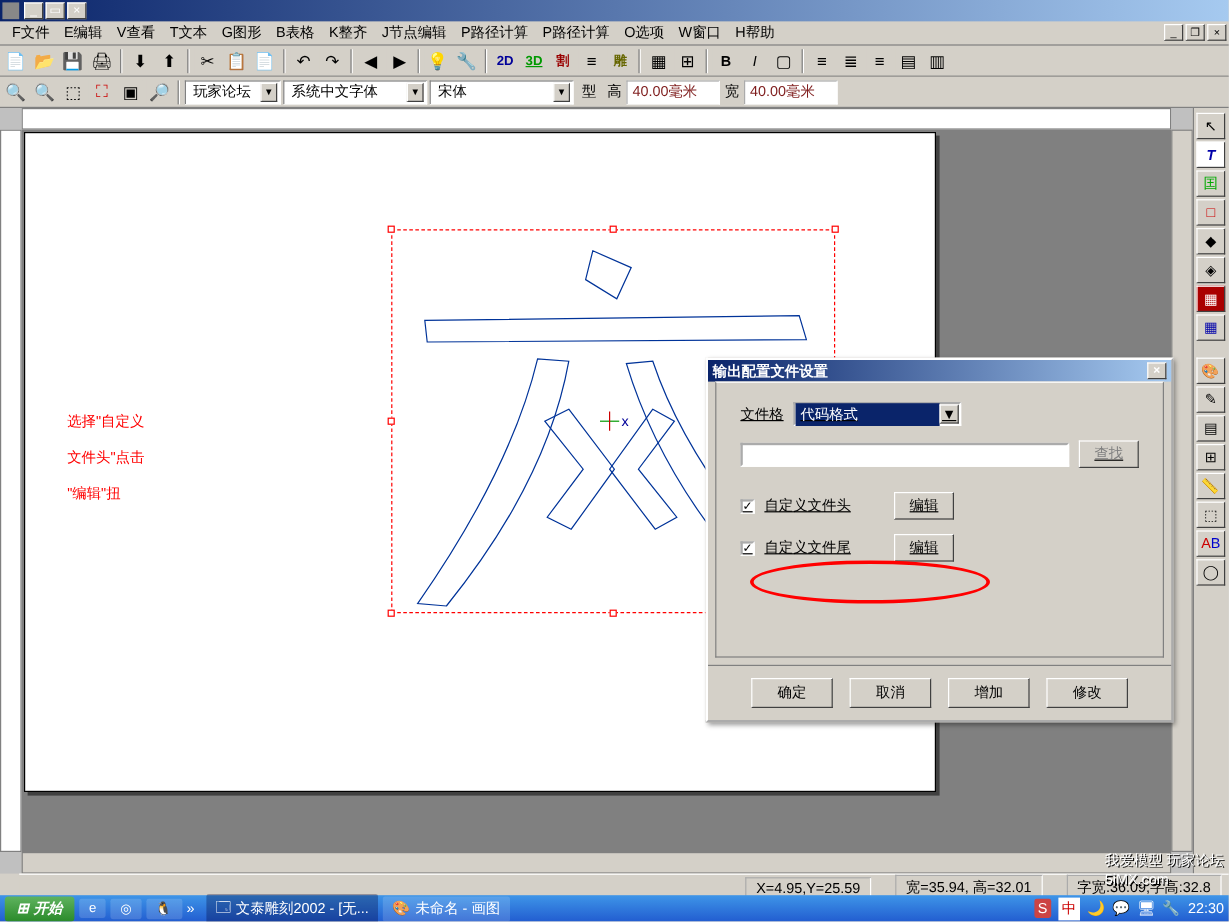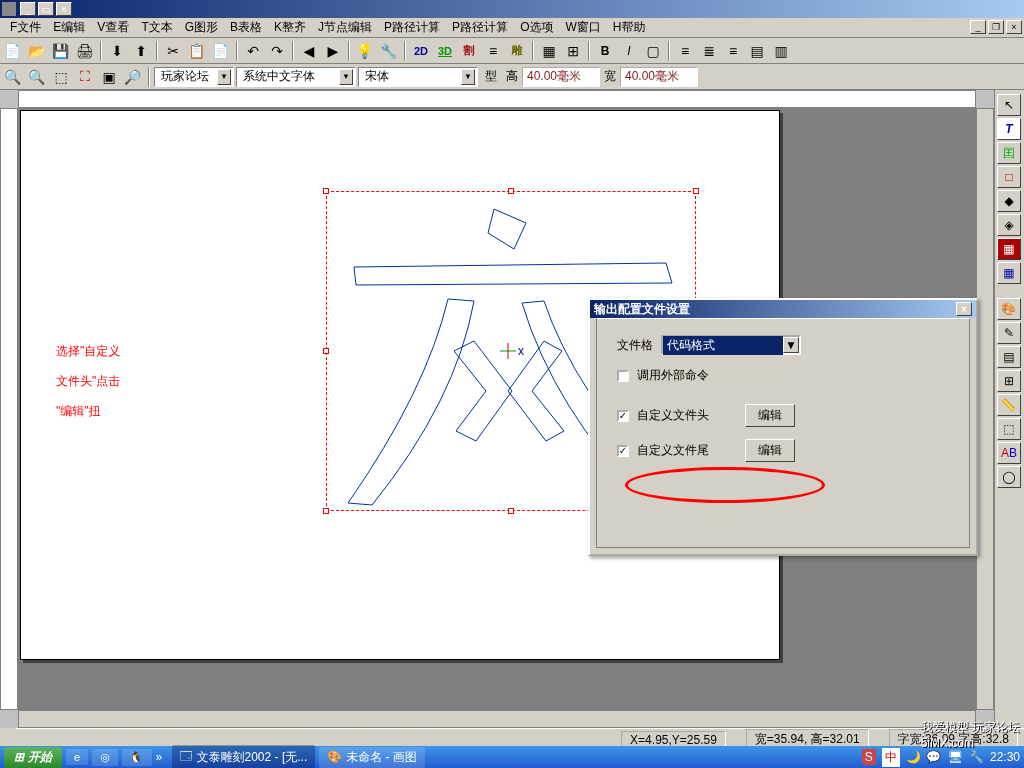--- a/index.html
+++ b/index.html
@@ -55,21 +55,21 @@
 .side-btn { width:24px; height:22px; border:1px solid #fff; border-right-color:#404040; border-bottom-color:#404040; display:flex; align-items:center; justify-content:center; font-size:12px; }
 
 
 .dialog { position:absolute; top:298px; left:588px; width:390px; background:#d4d0c8; border:2px outset #fff; box-shadow: 2px 2px 4px rgba(0,0,0,.4); }
 .dialog .dlg-title { height:18px; background: linear-gradient(to right, #0a246a, #a6caf0); color:#fff; display:flex; align-items:center; padding:0 4px; font-weight:bold; font-size:11px; }
 .dialog .dlg-title .spacer { flex:1; }
 .dialog .dlg-close { width:16px; height:14px; background:#d4d0c8; border:1px solid #fff; border-right-color:#404040; border-bottom-color:#404040; display:flex; align-items:center; justify-content:center; font-size:10px; }
 .tabstrip { display:flex; margin:6px 6px 0 6px; }
 .tab { padding:3px 10px; border:1px solid #808080; border-bottom:none; background:#d4d0c8; margin-right:2px; position:relative; }
 .tab.active { background:#d4d0c8; border-bottom:1px solid #d4d0c8; top:1px; }
-.tab-body { margin:0 6px 6px 6px; border:1px solid #808080; border-top:1px solid #fff; padding:16px 20px; background:#d4d0c8; min-height:230px; }
+.tab-body { margin:0 6px 6px 6px; border:1px solid #808080; border-top:1px solid #fff; padding:16px 20px; background:#d4d0c8; min-height:230px;text-decoration:underline; }
 .form-row { display:flex; align-items:center; gap:8px; margin-bottom:12px; }
 .combo { width:140px; height:20px; border:2px inset #fff; background:#fff; display:flex; align-items:center; }
 .combo .sel { flex:1; background:#0a246a; color:#fff; padding:1px 4px; }
 .combo .dd-arrow { width:16px; height:16px; background:#d4d0c8; border:1px solid #fff; border-right-color:#404040; border-bottom-color:#404040; display:flex; align-items:center; justify-content:center; }
 .text-input { flex:1; height:20px; border:2px inset #fff; background:#fff; padding:0 4px; }
 .btn { padding:2px 12px; border:1px solid #fff; border-right-color:#404040; border-bottom-color:#404040; background:#d4d0c8; min-width:50px; text-align:center; }
 .btn.disabled { color:#808080; }
 .checkbox { width:12px; height:12px; border:2px inset #fff; background:#fff; display:flex; align-items:center; justify-content:center; font-size:10px; }
 .red-oval { position:absolute; width:200px; height:36px; border:3px solid #f00; border-radius:50%; top:148px; left:28px; }
 .dlg-buttons { display:flex; gap:14px; justify-content:center; padding:10px; border-top:1px solid #808080; }
@@ -79,21 +79,21 @@
 .statusbar { position:absolute; bottom:18px; left:16px; right:0; height:22px; background:#d4d0c8; border-top:1px solid #fff; display:flex; align-items:center; padding:0 6px; gap:20px; }
 .status-cell { border:1px inset #fff; padding:1px 8px; }
 
 
 .taskbar { position:absolute; bottom:0; left:0; right:0; height:22px; background: linear-gradient(to bottom, #3e95e8, #225dd0); display:flex; align-items:center; padding:0 4px; gap:4px; color:#fff; }
 .start-btn { background: linear-gradient(to bottom, #5fb35f, #2a8a2a); padding:2px 10px; border-radius:3px; font-weight:bold; color:#fff; display:flex; align-items:center; gap:4px; font-style:italic; }
 .task-btn { background: rgba(255,255,255,.15); padding:2px 8px; border-radius:2px; display:flex; align-items:center; gap:4px; font-size:11px; }
 .task-btn.active { background: rgba(0,0,50,.3); }
 .taskbar .spacer { flex:1; }
 .tray { display:flex; align-items:center; gap:6px; font-size:11px; }
-.watermark { position:absolute; bottom:18px; right:4px; font-size:11px; color:#fff; text-shadow:1px 1px 0 #000; }
+.watermark { position:absolute; bottom:28px; right:4px; font-size:11px; color:#fff; text-shadow:1px 1px 0 #000; }
 </style>
 </head>
 <body>
 
 <div class="titlebar">
   <div class="icon"></div>
   <div class="winbtns">
     <div class="winbtn">_</div>
     <div class="winbtn">▭</div>
     <div class="winbtn">×</div>
@@ -343,36 +343,42 @@
   </div>
   <div class="tab-body" style="position:relative">
     <div class="form-row">
       <span>文件格</span>
       <div class="combo">
         <span class="sel">代码格式</span>
         <span class="dd-arrow">▼</span>
       </div>
     </div>
     <div class="form-row">
-      <div class="checkbox"></div>
-      <span>调用外部命令</span>
+      <input class="text-input" style="">
+      <div class="btn disabled">查找</div>
     </div>
     <div class="form-row" style="margin-top:20px">
       <div class="checkbox">✓</div>
       <span>自定义文件头</span>
       <span style="width:20px"></span>
       <div class="btn">编辑</div>
     </div>
     <div class="form-row">
       <div class="checkbox">✓</div>
       <span>自定义文件尾</span>
       <span style="width:20px"></span>
       <div class="btn">编辑</div>
     </div>
     <div class="red-oval"></div>
+  </div>
+  <div class="dlg-buttons">
+    <div class="btn">确定</div>
+    <div class="btn">取消</div>
+    <div class="btn">增加</div>
+    <div class="btn">修改</div>
   </div>
 </div>
 
 <div class="statusbar">
   <span style="flex:1"></span>
   <span class="status-cell">X=4.95,Y=25.59</span>
   <span class="status-cell">宽=35.94, 高=32.01</span>
   <span class="status-cell">字宽:36.09,字高:32.8</span>
 </div>
 

